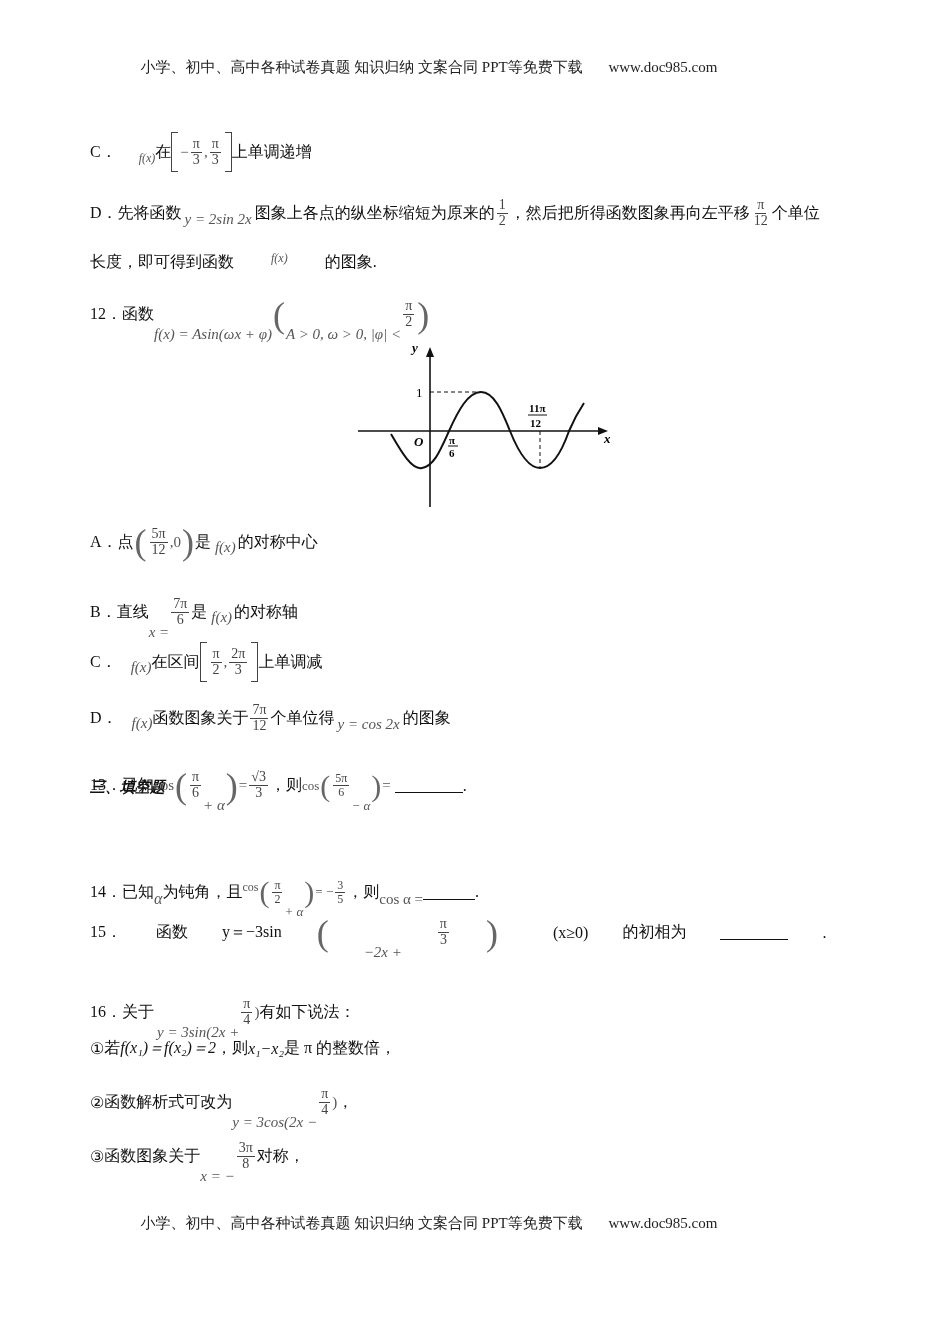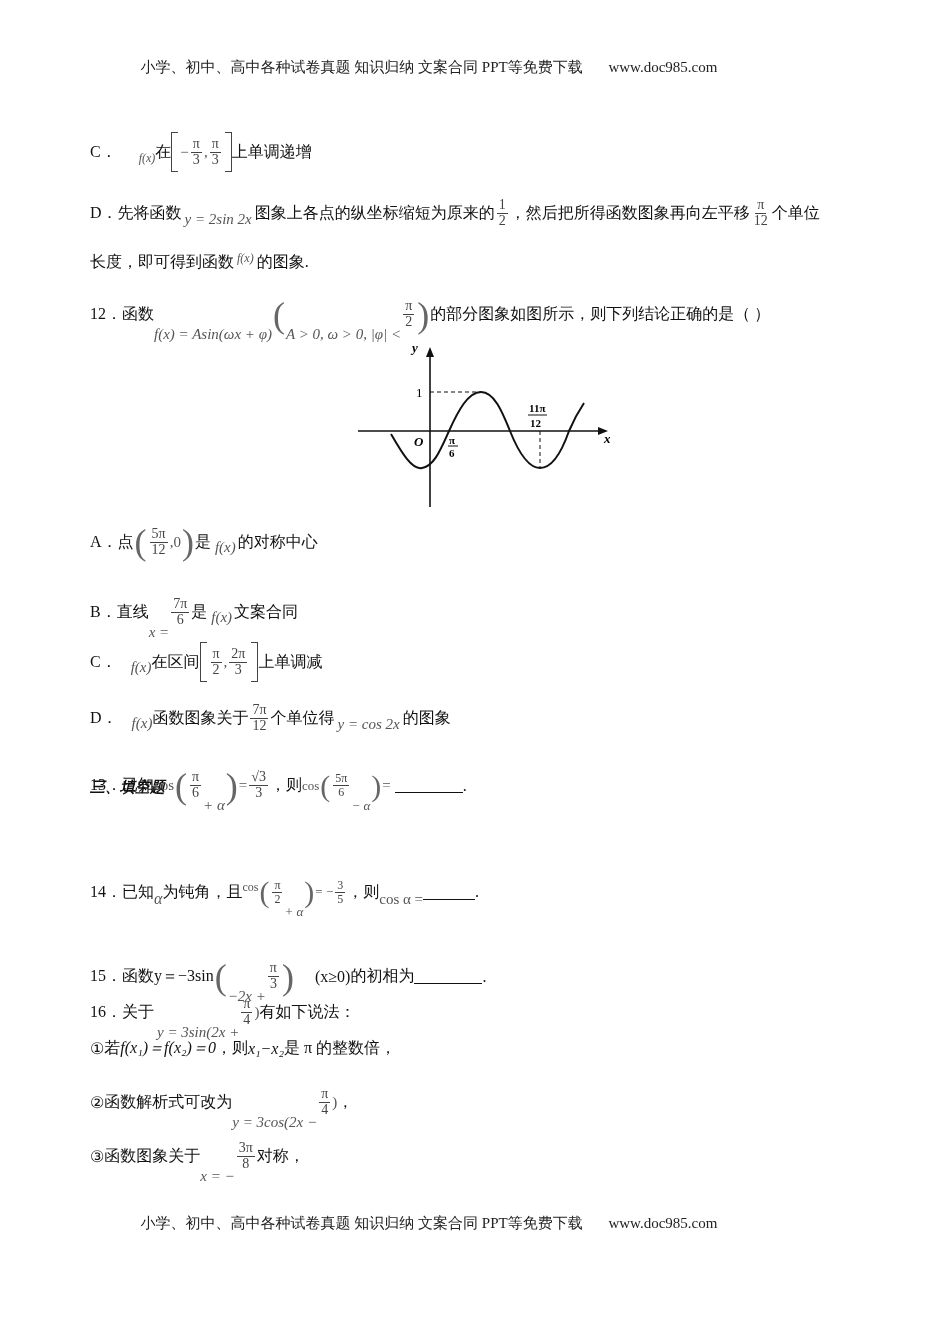--- a/index.html
+++ b/index.html
@@ -58,38 +58,37 @@
       <span class="num">1</span>
       <span class="den">2</span>
     </span>
   <span>，然后把所得函数图象再向左平移</span>
   <span class="frac">
       <span class="num">π</span>
       <span class="den">12</span>
     </span>
   <span>个单位</span>
 </div>
-<div class="line" style="top:252px;">
+<div class="line" style="top:252px;gap:34px;">
   <span>长度，即可得到函数</span>
   <span class="m" style="font-size:12px;margin:-8px 3px 0 3px">f(x)</span>
   <span>的图象.</span>
 </div>
 
 <div class="line" style="top:286px;">
   <span>12．</span>
   <span>函数</span>
   <span class="m">f(x) = Asin(ωx + φ)</span>
   <span class="brk">(</span>
   <span class="m">A &gt; 0, ω &gt; 0, |φ| &lt;</span>
   <span class="frac">
       <span class="num">π</span>
       <span class="den">2</span>
     </span>
   <span class="brk">)</span>
-  <span>的部分图象如图所示，则下列结论正确的是（        ）</span>
 </div>
 
 <svg class="graph" width="270" height="180" viewBox="0 0 270 180">
 
   <line x1="8" y1="96" x2="250" y2="96" stroke="#111" stroke-width="1.6"></line>
   <polygon points="258,96 248,92 248,100" fill="#111"></polygon>
   <line x1="80" y1="172" x2="80" y2="20" stroke="#111" stroke-width="1.6"></line>
   <polygon points="80,12 76,22 84,22" fill="#111"></polygon>
 
   <line x1="80" y1="57" x2="131" y2="57" stroke="#111" stroke-width="1" stroke-dasharray="4,3"></line>
@@ -127,21 +126,21 @@
 <div class="line" style="top:584px;">
   <span>B．</span>
   <span>直线</span>
   <span class="m">x =</span>
   <span class="frac">
       <span class="num">7π</span>
       <span class="den">6</span>
     </span>
   <span>是</span>
   <span class="m" style="margin:10px 2px 0 4px">f(x)</span>
-  <span>文案合同</span>
+  <span>的对称轴</span>
 </div>
 
 <div class="line" style="top:642px;">
   <span>C．</span>
   <span style="width:14px"></span>
   <span class="m" style="margin-top:10px">f(x)</span>
   <span>在区间</span>
   <span class="brk-sq l"></span>
   <span class="frac">
       <span class="num">π</span>
@@ -219,21 +218,21 @@
   <span class="frac" style="font-size:12px">
       <span class="num">3</span>
       <span class="den">5</span>
     </span>
   <span>，则</span>
   <span class="mn" style="margin-top:14px">cos α =</span>
   <span class="blank" style="width:52px"></span>
   <span>.</span>
 </div>
 
-<div class="line" style="top:948px;">
+<div class="line" style="top:904px;gap:34px;">
   <span>15．</span>
   <span>函数</span>
   <span style="font-size:16px">y＝−3sin</span>
   <span class="brk">(</span>
   <span class="m">−2x +</span>
   <span class="frac">
       <span class="num">π</span>
       <span class="den">3</span>
     </span>
   <span class="brk">)</span>
@@ -251,21 +250,21 @@
       <span class="num">π</span>
       <span class="den">4</span>
     </span>
   <span class="mn">)</span>
   <span>有如下说法：</span>
 </div>
 
 <div class="line" style="top:1038px;">
   <span>①</span>
   <span>若</span>
-  <span style="font-style:italic">f(x₁)＝f(x₂)＝0</span>
+  <span style="font-style:italic">f(x₁)＝f(x₂)＝2</span>
   <span>，则</span>
   <span style="font-style:italic">x₁−x₂</span>
   <span>是 π 的整数倍，</span>
 </div>
 
 <div class="line" style="top:1074px;">
   <span>②</span>
   <span>函数解析式可改为</span>
   <span class="m">y = 3cos(2x −</span>
   <span class="frac">

